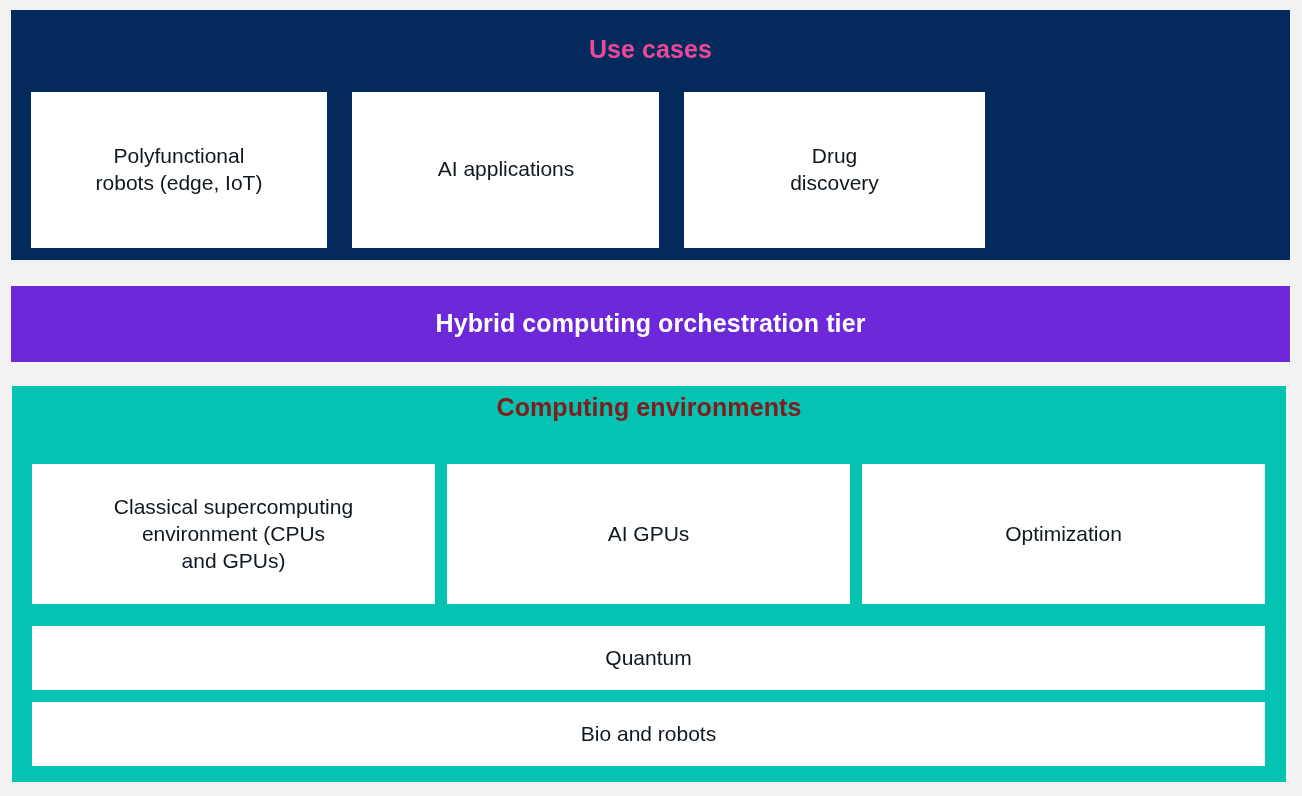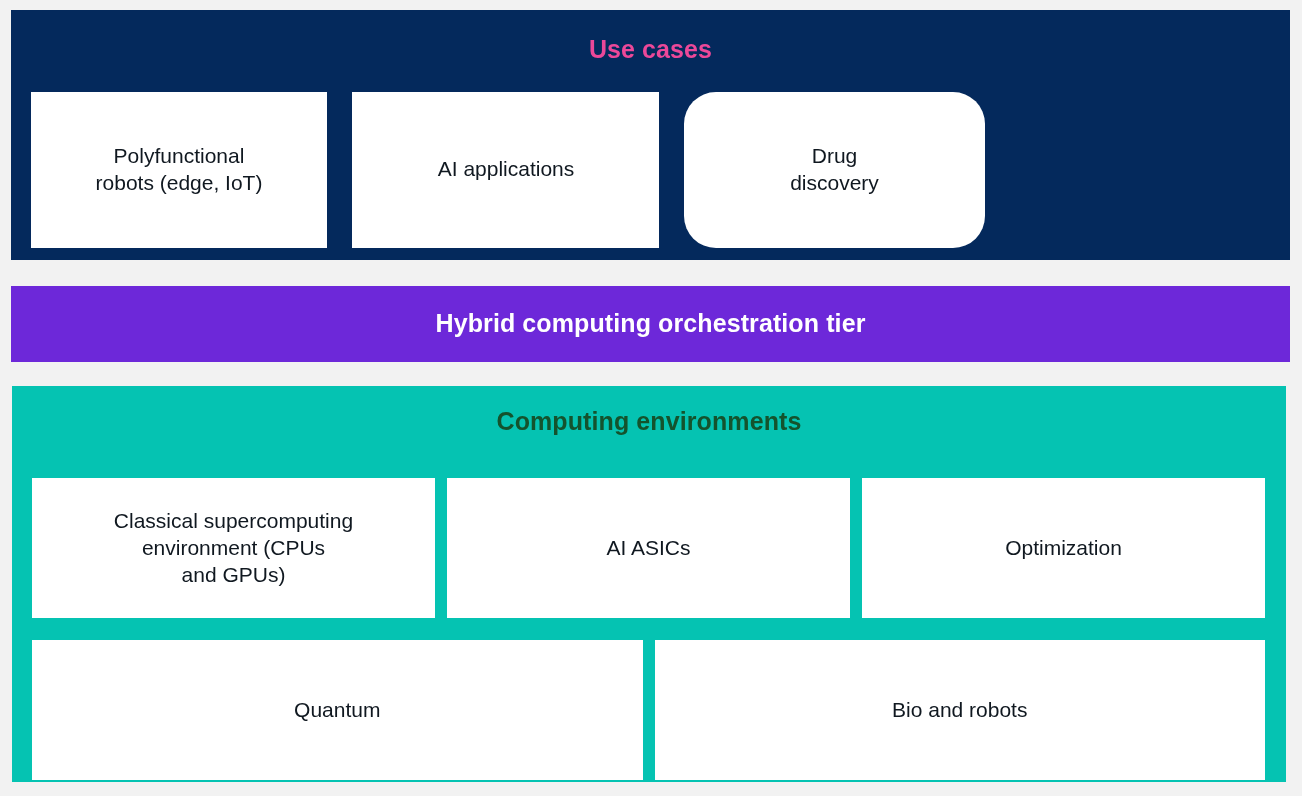--- a/index.html
+++ b/index.html
@@ -76,21 +76,21 @@
     padding: 0 22px 0 20px;
     height: 156px;
     gap: 25px;
   }
   #use-cases-row .card {
     font-size: 21px;
   }
   .uc-1 { flex: 0 0 296px; }
   .uc-2 { flex: 0 0 299px; }
   .uc-3 { flex: 0 0 307px; padding-left: 9px; }
-  .uc-4 { flex: 0 0 301px; border-radius: 32px; }
+  .uc-4 { flex: 0 0 301px; }
 
   
   #orchestration-band {
     left: 11px;
     top: 286px;
     width: 1279px;
     height: 76px;
     background: #6d28d9;
     align-items: center;
     justify-content: center;
@@ -102,31 +102,31 @@
 
   
   #computing-band {
     left: 12px;
     top: 386px;
     width: 1274px;
     height: 396px;
     background: #05c3b2;
   }
   #computing-band .band-title {
-    color: #14532d;
+    color: #7f1d1d;
     font-size: 25px;
-    margin-top: 22px;
+    margin-top: 8px;
   }
   .ce-row {
     margin-top: 22px;
     padding: 0 21px 0 20px;
     height: 140px;
     gap: 12px;
   }
-  #ce-row-2 { margin-top: 22px; }
+  #ce-row-2 { margin-top: 22px; flex-direction: column; }
   .ce-row .card {
     font-size: 21px;
     flex: 1 1 0;
   }
 </style>
 </head>
 <body>
 
 <div id="diagram">
 
@@ -146,21 +146,21 @@
     <h2 class="band-title">Hybrid computing orchestration tier</h2>
   </section>
 
   <section class="band" id="computing-band">
     <h2 class="band-title">Computing environments</h2>
 
     <div class="card-row ce-row" id="ce-row-1">
       <div class="card">Classical supercomputing
 environment (CPUs
 and GPUs)</div>
-      <div class="card">AI ASICs</div>
+      <div class="card">AI GPUs</div>
       <div class="card">Optimization</div>
     </div>
 
     <div class="card-row ce-row" id="ce-row-2">
       <div class="card">Quantum</div>
       <div class="card">Bio and robots</div>
     </div>
   </section>
 
 </div>

